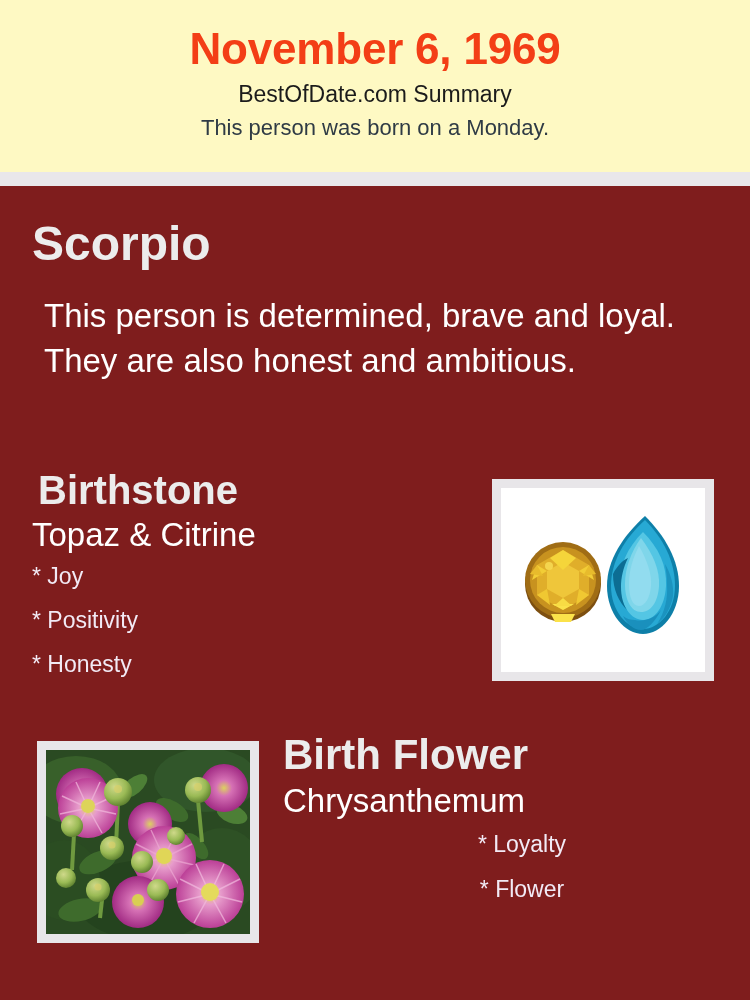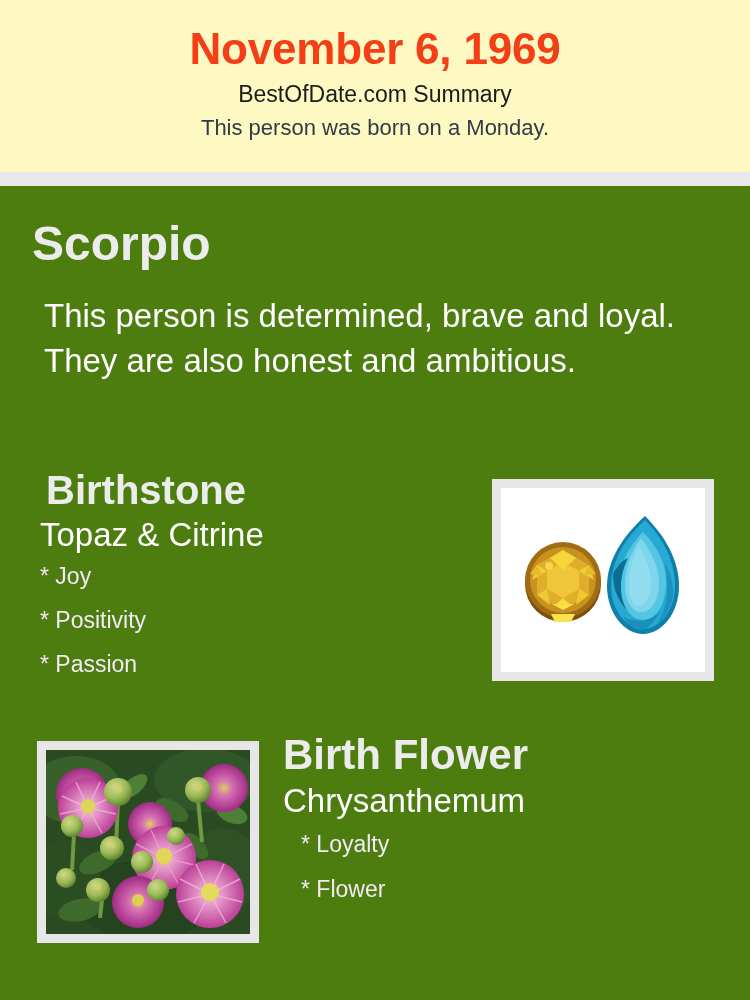--- a/index.html
+++ b/index.html
@@ -65,21 +65,21 @@
     background: #e9e7ea;
   }
 
   
   .body-panel {
     position: absolute;
     left: 0;
     top: 186px;
     width: 750px;
     height: 814px;
-    background: #4d7c0f;
+    background: #7f1d1d;
   }
 
   
   .zodiac {
     position: absolute;
     left: 32px;
     top: 34px;
     width: 670px;
   }
   .zodiac-name {
@@ -102,21 +102,21 @@
   
   .birthstone {
     position: absolute;
     left: 0;
     top: 284px;
     width: 750px;
     height: 230px;
   }
   .birthstone-text {
     position: absolute;
-    left: 40px;
+    left: 32px;
     top: 0;
     width: 440px;
   }
   .bs-heading {
     margin: 0;
     padding-left: 6px;
     font-size: 40px;
     font-weight: bold;
     line-height: 1.0;
     color: #ececec;
@@ -198,20 +198,21 @@
     padding-top: 8px;
     font-size: 33px;
     font-weight: normal;
     line-height: 1.05;
     color: #ffffff;
   }
   .bf-list {
     list-style: none;
     margin: 0;
     padding: 14px 0 0 18px;
+    text-align: center;
   }
   .bf-list li {
     font-size: 23px;
     line-height: 1.0;
     color: #f2eaf5;
     padding-bottom: 22px;
   }
   .flower-svg { display: block; width: 100%; height: 100%; }
 </style>
 </head>
@@ -233,21 +234,21 @@
       <p class="zodiac-desc">This person is determined, brave and loyal. They are also honest and ambitious.</p>
     </div>
 
     <div class="birthstone">
       <div class="birthstone-text">
         <h2 class="bs-heading">Birthstone</h2>
         <p class="bs-sub">Topaz &amp; Citrine</p>
         <ul class="bs-list">
           <li>* Joy</li>
           <li>* Positivity</li>
-          <li>* Passion</li>
+          <li>* Honesty</li>
         </ul>
       </div>
     </div>
 
     <div class="birthflower">
       <div class="bf-text">
         <h2 class="bf-heading">Birth Flower</h2>
         <p class="bf-sub">Chrysanthemum</p>
         <ul class="bf-list">
           <li>* Loyalty</li>

